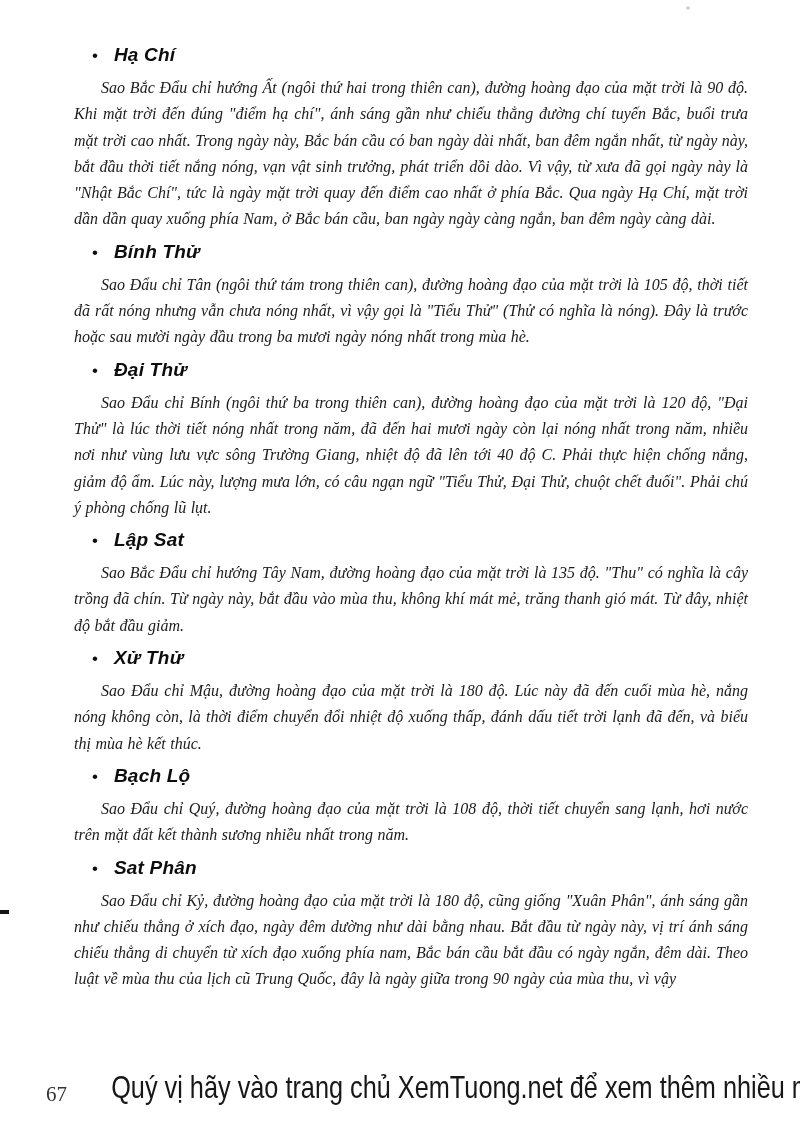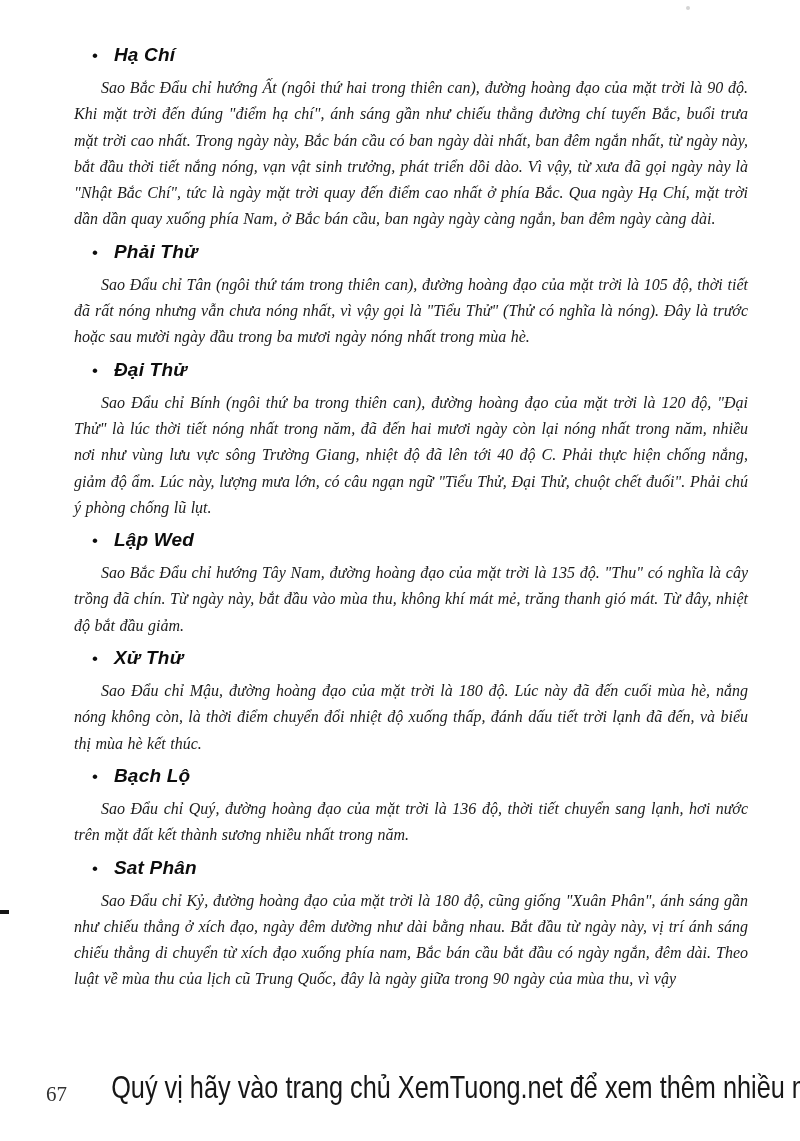--- a/index.html
+++ b/index.html
@@ -124,55 +124,55 @@
       <div class="heading-row">
         <span class="bullet">•</span>
         <h3 class="heading">Hạ Chí</h3>
       </div>
       <p class="para">Sao Bắc Đẩu chỉ hướng Ất (ngôi thứ hai trong thiên can), đường hoàng đạo của mặt trời là 90 độ. Khi mặt trời đến đúng "điểm hạ chí", ánh sáng gần như chiếu thẳng đường chí tuyến Bắc, buổi trưa mặt trời cao nhất. Trong ngày này, Bắc bán cầu có ban ngày dài nhất, ban đêm ngắn nhất, từ ngày này, bắt đầu thời tiết nắng nóng, vạn vật sinh trưởng, phát triển dồi dào. Vì vậy, từ xưa đã gọi ngày này là "Nhật Bắc Chí", tức là ngày mặt trời quay đến điểm cao nhất ở phía Bắc. Qua ngày Hạ Chí, mặt trời dần dần quay xuống phía Nam, ở Bắc bán cầu, ban ngày ngày càng ngắn, ban đêm ngày càng dài.</p>
     </div>
 
     <div class="section">
       <div class="heading-row">
         <span class="bullet">•</span>
-        <h3 class="heading">Phải Thử</h3>
+        <h3 class="heading">Bính Thử</h3>
       </div>
       <p class="para">Sao Đẩu chỉ Tân (ngôi thứ tám trong thiên can), đường hoàng đạo của mặt trời là 105 độ, thời tiết đã rất nóng nhưng vẫn chưa nóng nhất, vì vậy gọi là "Tiểu Thử" (Thử có nghĩa là nóng). Đây là trước hoặc sau mười ngày đầu trong ba mươi ngày nóng nhất trong mùa hè.</p>
     </div>
 
     <div class="section">
       <div class="heading-row">
         <span class="bullet">•</span>
         <h3 class="heading">Đại Thử</h3>
       </div>
       <p class="para">Sao Đẩu chỉ Bính (ngôi thứ ba trong thiên can), đường hoàng đạo của mặt trời là 120 độ, "Đại Thử" là lúc thời tiết nóng nhất trong năm, đã đến hai mươi ngày còn lại nóng nhất trong năm, nhiều nơi như vùng lưu vực sông Trường Giang, nhiệt độ đã lên tới 40 độ C. Phải thực hiện chống nắng, giảm độ ẩm. Lúc này, lượng mưa lớn, có câu ngạn ngữ "Tiểu Thử, Đại Thử, chuột chết đuối". Phải chú ý phòng chống lũ lụt.</p>
     </div>
 
     <div class="section">
       <div class="heading-row">
         <span class="bullet">•</span>
-        <h3 class="heading">Lập Wed</h3>
+        <h3 class="heading">Lập Sat</h3>
       </div>
       <p class="para">Sao Bắc Đẩu chỉ hướng Tây Nam, đường hoàng đạo của mặt trời là 135 độ. "Thu" có nghĩa là cây trồng đã chín. Từ ngày này, bắt đầu vào mùa thu, không khí mát mẻ, trăng thanh gió mát. Từ đây, nhiệt độ bắt đầu giảm.</p>
     </div>
 
     <div class="section">
       <div class="heading-row">
         <span class="bullet">•</span>
         <h3 class="heading">Xử Thử</h3>
       </div>
       <p class="para">Sao Đẩu chỉ Mậu, đường hoàng đạo của mặt trời là 180 độ. Lúc này đã đến cuối mùa hè, nắng nóng không còn, là thời điểm chuyển đổi nhiệt độ xuống thấp, đánh dấu tiết trời lạnh đã đến, và biểu thị mùa hè kết thúc.</p>
     </div>
 
     <div class="section">
       <div class="heading-row">
         <span class="bullet">•</span>
         <h3 class="heading">Bạch Lộ</h3>
       </div>
-      <p class="para">Sao Đẩu chỉ Quý, đường hoàng đạo của mặt trời là 136 độ, thời tiết chuyển sang lạnh, hơi nước trên mặt đất kết thành sương nhiều nhất trong năm.</p>
+      <p class="para">Sao Đẩu chỉ Quý, đường hoàng đạo của mặt trời là 108 độ, thời tiết chuyển sang lạnh, hơi nước trên mặt đất kết thành sương nhiều nhất trong năm.</p>
     </div>
 
     <div class="section">
       <div class="heading-row">
         <span class="bullet">•</span>
         <h3 class="heading">Sat Phân</h3>
       </div>
       <p class="para">Sao Đẩu chỉ Kỷ, đường hoàng đạo của mặt trời là 180 độ, cũng giống "Xuân Phân", ánh sáng gần như chiếu thẳng ở xích đạo, ngày đêm dường như dài bằng nhau. Bắt đầu từ ngày này, vị trí ánh sáng chiếu thẳng di chuyển từ xích đạo xuống phía nam, Bắc bán cầu bắt đầu có ngày ngắn, đêm dài. Theo luật về mùa thu của lịch cũ Trung Quốc, đây là ngày giữa trong 90 ngày của mùa thu, vì vậy</p>
     </div>
   </div>

